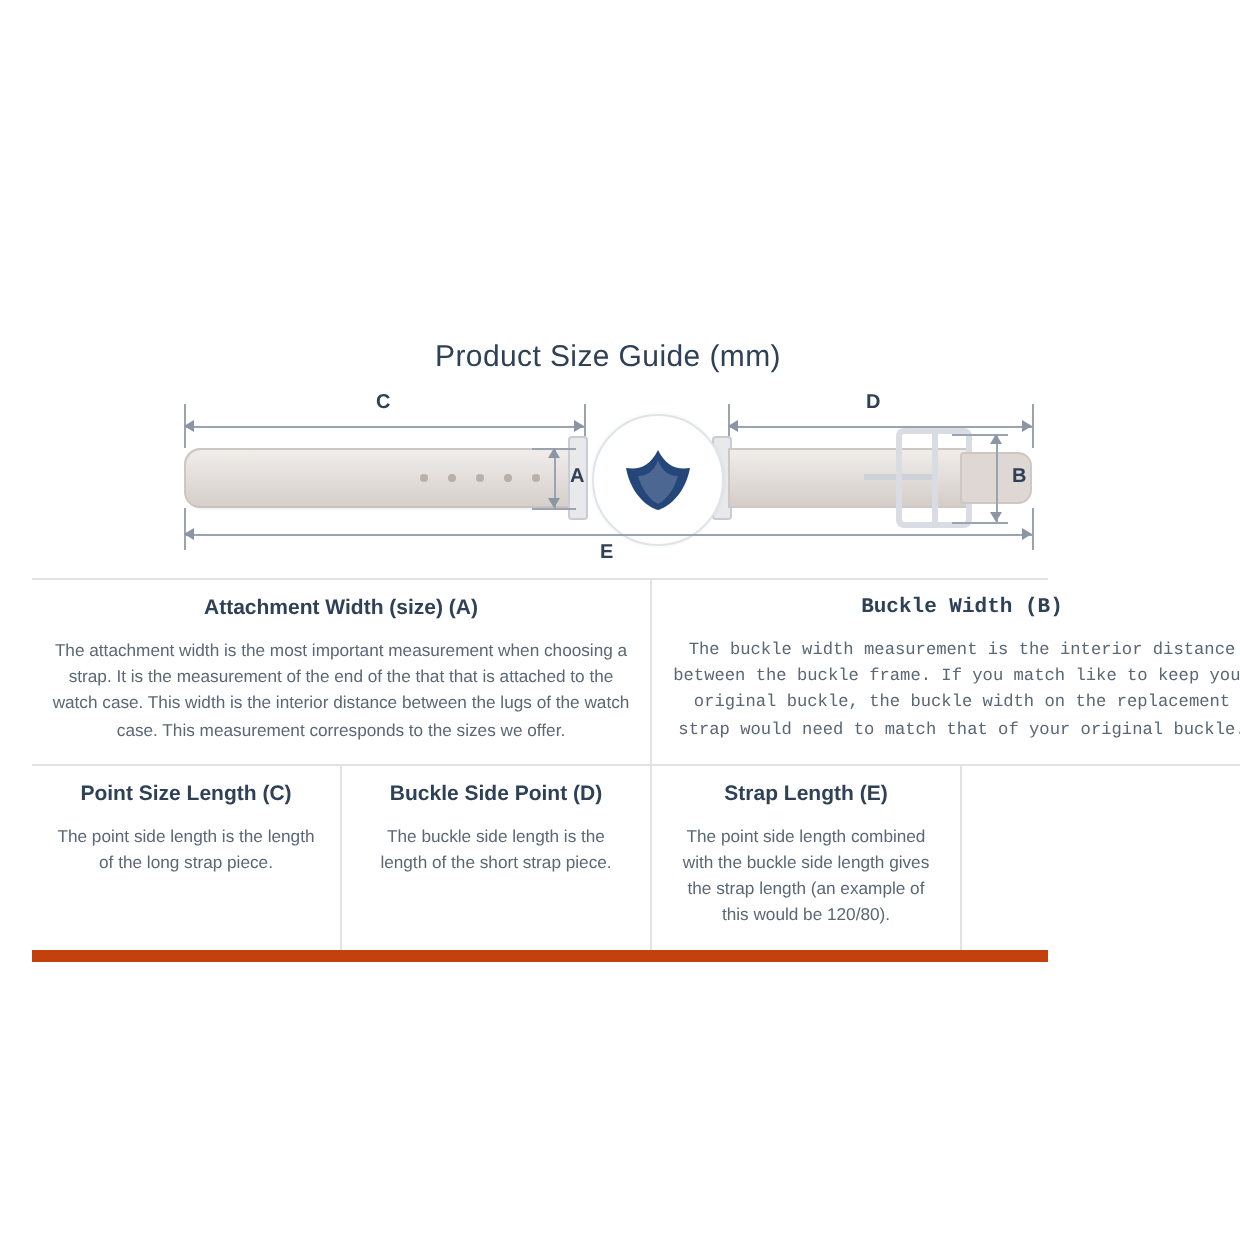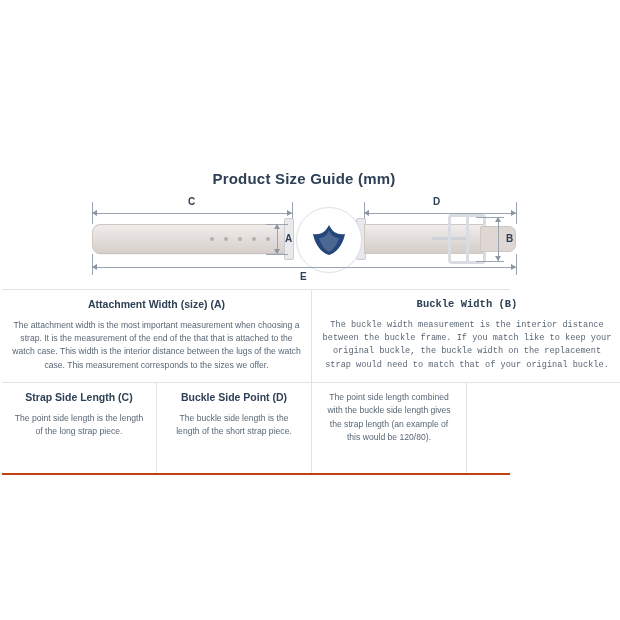--- a/index.html
+++ b/index.html
@@ -21,21 +21,21 @@
   }
 
   
   .title {
     position: absolute;
     top: 170px;
     left: 0;
     width: 608px;
     text-align: center;
     font-size: 15px;
-    font-weight: bold;
+    font-weight: normal;
     color: #2f4156;
     letter-spacing: 0.2px;
   }
 
   
   .diagram {
     position: absolute;
     top: 194px;
     left: 80px;
     width: 460px;
@@ -187,25 +187,25 @@
   .mlabel {
     position: absolute;
     font-size: 10px;
     font-weight: bold;
     color: #2f4156;
   }
 
   
   .table {
     position: absolute;
-    left: 2px;
+    left: 16px;
     top: 289px;
     width: 508px;
     border-top: 1px solid #e2e2e2;
-    border-bottom: 2px solid #c2410c;
+    border-bottom: 6px solid #c2410c;
   }
   .row {
     display: flex;
     width: 620px;
     box-sizing: border-box;
   }
   .row + .row { border-top: 1px solid #e2e2e2; }
   .cell {
     box-sizing: border-box;
     padding: 8px 10px 10px 10px;
@@ -312,28 +312,29 @@
         <div class="bd">The attachment width is the most important measurement when choosing a strap. It is the measurement of the end of the that that is attached to the watch case. This width is the interior distance between the lugs of the watch case. This measurement corresponds to the sizes we offer.</div>
       </div>
       <div class="cell r1c2">
         <div class="hd">Buckle Width (B)</div>
         <div class="bd">The buckle width measurement is the interior distance between the buckle frame. If you match like to keep your original buckle, the buckle width on the replacement strap would need to match that of your original buckle.</div>
       </div>
     </div>
 
     <div class="row row2">
       <div class="cell r2c1">
-        <div class="hd">Strap Side Length (C)</div>
+        <div class="hd">Point Size Length (C)</div>
         <div class="bd">The point side length is the length of the long strap piece.</div>
       </div>
       <div class="cell r2c2">
         <div class="hd">Buckle Side Point (D)</div>
         <div class="bd">The buckle side length is the length of the short strap piece.</div>
       </div>
       <div class="cell r2c3">
+        <div class="hd">Strap Length (E)</div>
         <div class="bd">The point side length combined with the buckle side length gives the strap length (an example of this would be 120/80).</div>
       </div>
       <div class="cell r2c4">
       </div>
     </div>
 
   </div>
 
 </div>
 

